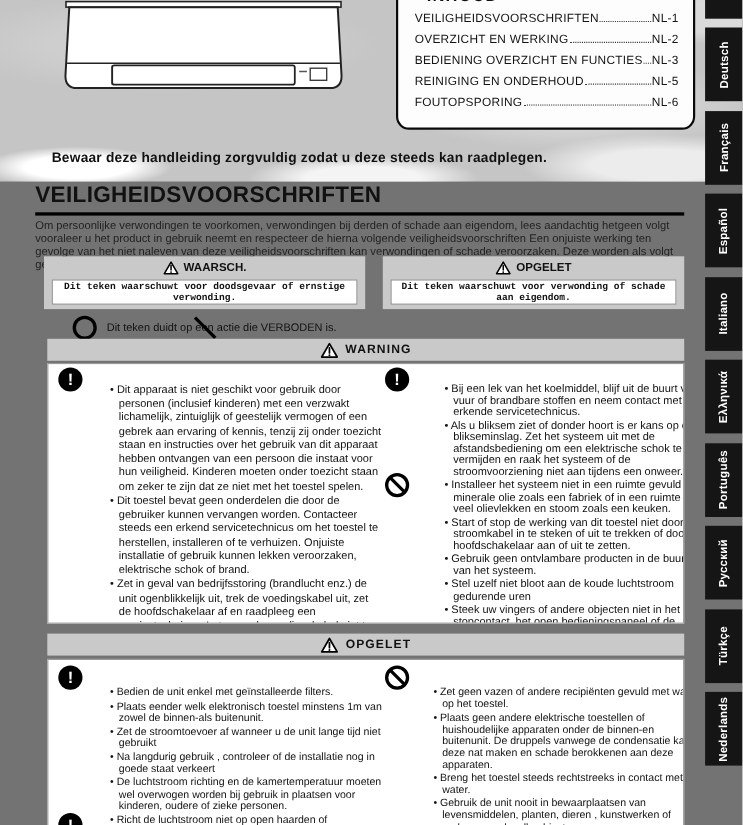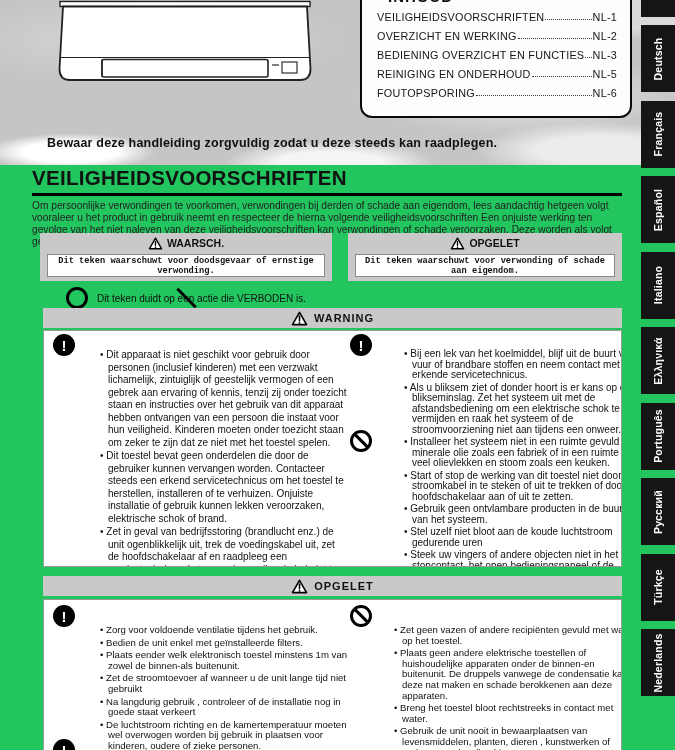--- a/index.html
+++ b/index.html
@@ -1,16 +1,16 @@
 <!DOCTYPE html>
 <html><head>
 <meta charset="utf-8">
 <style>
   html,body{margin:0;padding:0;background:#fff;}
-  .page{position:relative;width:675px;height:750px;overflow:hidden;background:#22c55e;
+  .page{position:relative;width:675px;height:750px;overflow:hidden;background:#737373;
         font-family:"Liberation Sans","DejaVu Sans",sans-serif;color:#111;}
   
   .sky{position:absolute;left:0;top:0;width:675px;height:165px;background-color:#c5c5c5;
     background-image:
       radial-gradient(ellipse 120px 26px at 70px 152px,#ffffff 40%,rgba(255,255,255,0) 72%),
       radial-gradient(ellipse 150px 30px at 330px 162px,#f4f4f4 35%,rgba(244,244,244,0) 70%),
       radial-gradient(ellipse 180px 40px at 600px 150px,#ececec 35%,rgba(236,236,236,0) 70%),
       radial-gradient(ellipse 220px 55px at 520px 95px,#d4d4d4 40%,rgba(212,212,212,0) 75%),
       radial-gradient(ellipse 260px 60px at 150px 40px,#cecece 40%,rgba(206,206,206,0) 75%),
       radial-gradient(ellipse 170px 35px at 640px 15px,#dadada 40%,rgba(218,218,218,0) 70%);}
@@ -192,32 +192,31 @@
       <path d="M18 11 L18 21" stroke="#000" stroke-width="3.4" stroke-linecap="round"></path>
       <circle cx="18" cy="25.4" r="2" fill="#000"></circle>
     </svg>
     <span>OPGELET</span>
   </div>
   <div class="bigbox caution-box">
     <span class="ic ic-must" style="left:9px;top:5px;"></span>
     <span class="ic ic-must" style="left:9px;top:139px;"></span>
     <span class="ic ic-no" style="left:306px;top:5px;"></span>
     <ul class="col-cl">
-        <li>Zorg voor voldoende ventilatie tijdens het gebruik.</li>
         <li>Bedien de unit enkel met geïnstalleerde filters.</li>
         <li>Plaats eender welk elektronisch toestel minstens 1m van zowel de binnen-als buitenunit.</li>
         <li>Zet de stroomtoevoer af wanneer u de unit lange tijd niet gebruikt</li>
         <li>Na langdurig gebruik , controleer of de installatie nog in goede staat verkeert</li>
         <li>De luchtstroom richting en de kamertemperatuur moeten wel overwogen worden bij gebruik in plaatsen voor kinderen, oudere of zieke personen.</li>
         <li>Richt de luchtstroom niet op open haarden of verwarmingstoestellen.</li>
       </ul>
     <ul class="col-cr">
         <li>Zet geen vazen of andere recipiënten gevuld met water op het toestel.</li>
         <li>Plaats geen andere elektrische toestellen of huishoudelijke apparaten onder de binnen-en buitenunit. De druppels vanwege de condensatie kan deze nat maken en schade berokkenen aan deze apparaten.</li>
-        <li>Breng het toestel bloot rechtstreeks in contact met water.</li>
+        <li>Breng het toestel steeds rechtstreeks in contact met water.</li>
         <li>Gebruik de unit nooit in bewaarplaatsen van levensmiddelen, planten, dieren , kunstwerken of andere waardevolle objecten.</li>
         <li>Zet geen dieren of planten in de directe luchtstroom.</li>
       </ul>
   </div>
 
   <div class="tab-col">
     <div class="lang-tab" style="top:-50px;"></div>
     <div></div>
   <div class="lang-tab" style="top: 25px;">
         <span>Deutsch</span>

